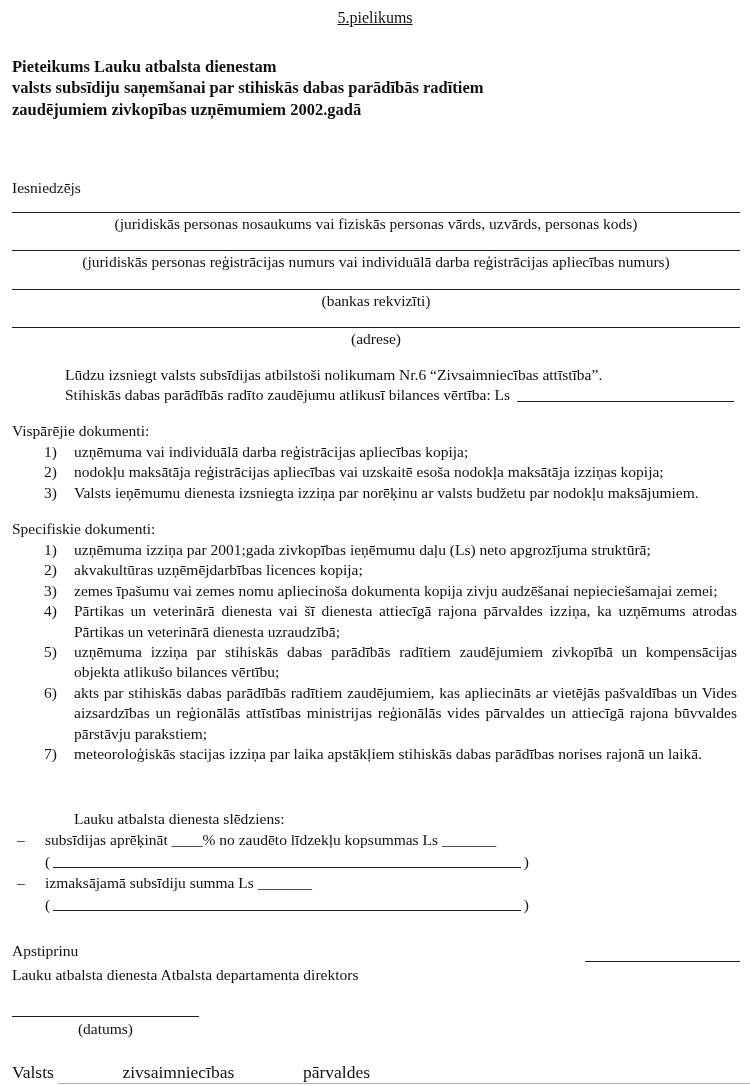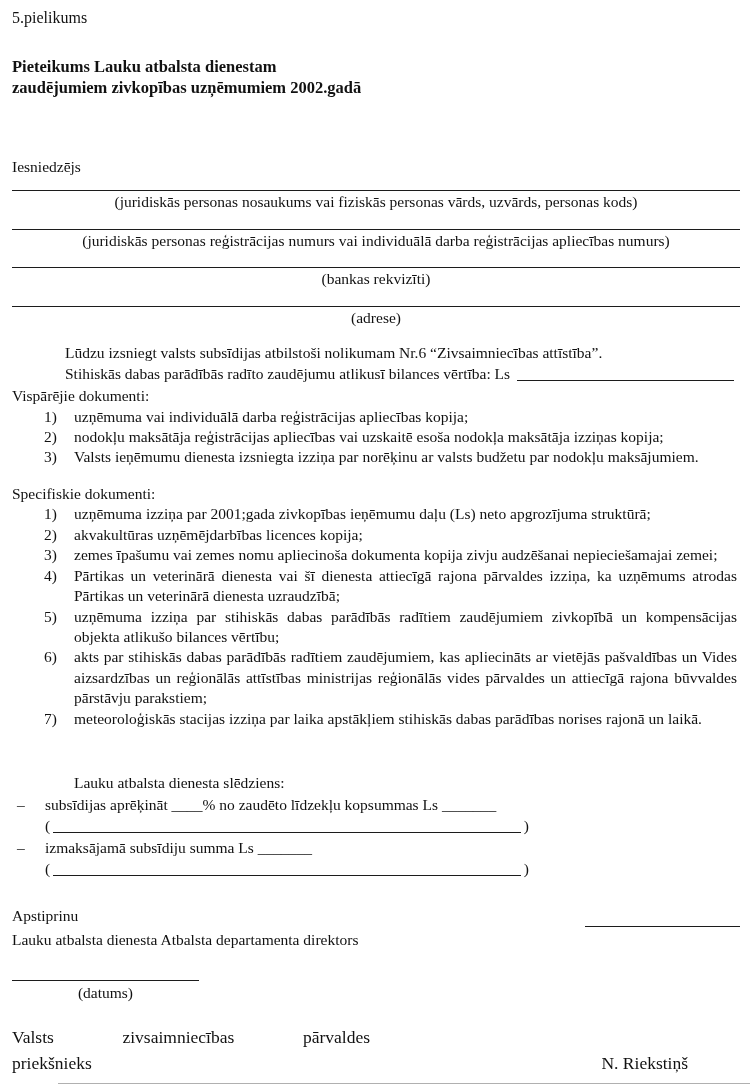--- a/index.html
+++ b/index.html
@@ -9,31 +9,31 @@
     margin:0 auto;
     background:#ffffff;
     color:#111;
     font-family:"Liberation Serif", serif;
     font-size:15.5px;
     line-height:1.32;
     box-sizing:border-box;
     padding:8px 10px 0 12px;
     overflow:hidden;
   }
-  .hdr { text-align:left; font-size:16px; line-height:1.25; padding-right:2px; }
+  .hdr { text-align:center; font-size:16px; line-height:1.25; padding-right:2px;text-decoration:underline; }
   .title { margin-top:28px; text-align:left; font-weight:bold; font-size:16.5px; line-height:1.3; }
   .applicant-label { margin-top:58px; }
   .field .rule { border-bottom:1.6px solid #1c1c1c; height:0; }
   .field.first .rule { margin-top:13px; }
   .field .rule { margin-top:16px; }
   .field .caption { text-align:center; margin-top:1px; }
   .request { margin-top:15px; padding-left:53px; padding-right:4px; }
   .req-row { display:flex; }
   .fill-line { flex:1; border-bottom:1.6px solid #1c1c1c; margin:0 2px 3px 7px; }
-  .doc-heading { margin-top:2px; }
+  .doc-heading { margin-top:16px; }
   .li { display:flex; }
   .num { flex:0 0 30px; margin-left:32px; }
   .itxt { flex:1; padding-right:3px; }
   .just { text-align:justify; }
   .concl-heading { margin-top:44px; margin-left:62px; }
   .drow { display:flex; margin-top:1px; }
   .dash { flex:0 0 28px; padding-left:5px; }
   .dcontent { flex:1; }
   .paren-row { display:flex; width:484px; margin-top:0px; }
   .pfill { flex:1; border-bottom:1.6px solid #1c1c1c; margin:0 3px 4px 3px; }
@@ -52,20 +52,21 @@
 <body>
 
 <div class="page">
 
   <div class="hdr">
     <div>5.pielikums</div>
   </div>
 
   <div class="title">
     <div>Pieteikums Lauku atbalsta dienestam</div>
+    <div>valsts subsīdiju saņemšanai par stihiskās dabas parādībās radītiem</div>
     <div>zaudējumiem zivkopības uzņēmumiem 2002.gadā</div>
   </div>
 
   <div class="applicant-label">Iesniedzējs</div>
 
   <div class="field first">
     <div class="rule"></div>
     <div class="caption">(juridiskās personas nosaukums vai fiziskās personas vārds, uzvārds, personas kods)</div>
   </div>
   <div class="field">

